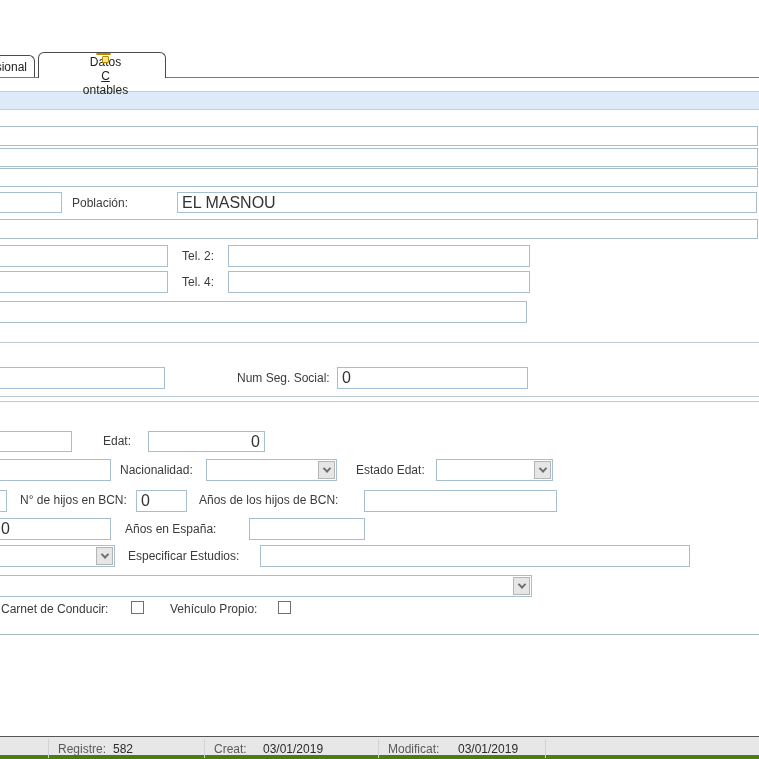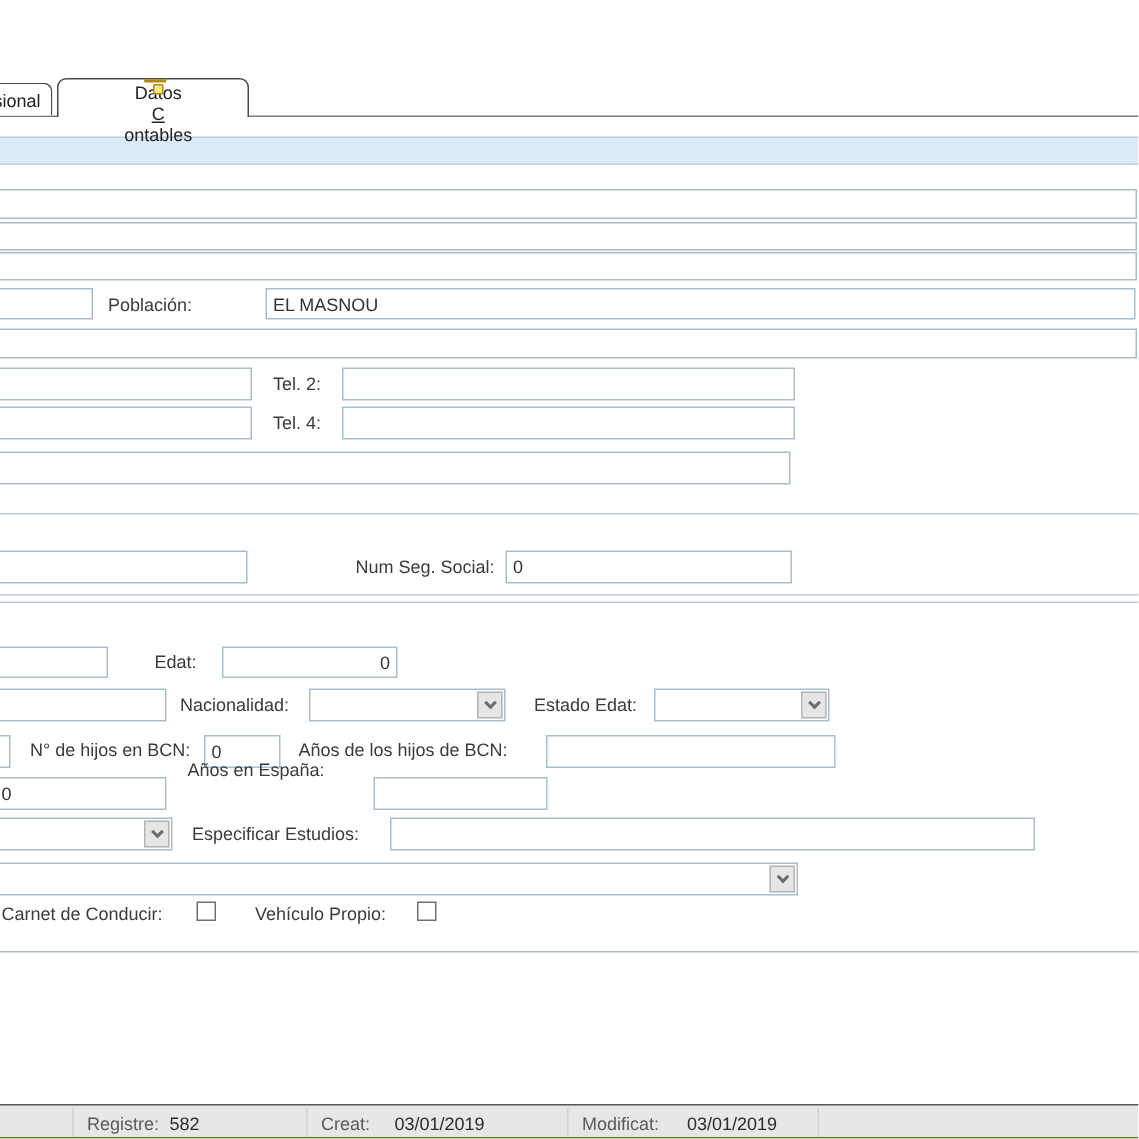--- a/index.html
+++ b/index.html
@@ -3,21 +3,21 @@
 <meta charset="utf-8">
 <style>
   * { margin:0; padding:0; box-sizing:border-box; }
   html,body { width:759px; height:759px; background:#ffffff; overflow:hidden;
               font-family:"Liberation Sans", sans-serif; }
   #screen { position:relative; width:759px; height:759px; background:#fff; }
 
   .lbl { position:absolute; font-size:12px; color:#3b3b3b; white-space:nowrap; }
 
   .inp { position:absolute; border:1px solid #a7becf; background:#fff;
-         font-family:"Liberation Sans", sans-serif; font-size:12px; color:#333;
+         font-family:"Liberation Sans", sans-serif; font-size:16px; color:#333;
          padding:0 4px; outline:none; border-radius:0; }
   .ta-right { text-align:right; }
 
   .hline { position:absolute; left:0; width:759px; height:1px; background:#b9cbd8; }
 
   
   .tab { position:absolute; background:#fff; border:1px solid #4a4a4a; border-bottom:none;
          border-radius:6px 6px 0 0; display:flex; align-items:center; font-size:12px;
          color:#222; z-index:3; }
   .tabstrip-line { position:absolute; left:0; top:77px; width:759px; height:1px;
@@ -36,21 +36,21 @@
                       background:#e6e6e6; border:1px solid #b5b5b5;
                       display:flex; align-items:center; justify-content:center; }
   .chevron { width:6px; height:6px; border-right:2px solid #6d6d6d;
              border-bottom:2px solid #6d6d6d; transform:rotate(45deg) translate(-1px,-1px); }
 
   .cbx { position:absolute; width:13px; height:13px; appearance:none; -webkit-appearance:none;
          border:1px solid #707070; background:#fff; outline:none; }
 
   
   .statusbar { position:absolute; left:0; top:736px; width:759px; height:23px;
-               background:#e7e7e7; border-top:1px solid #565656; border-bottom:1px solid #4d7c0f; }
+               background:#e7e7e7; border-top:1px solid #565656; border-bottom:4px solid #4d7c0f; }
   .statusbar .s-lbl { position:absolute; top:5px; font-size:12px; color:#5a5a5a; }
   .statusbar .s-val { position:absolute; top:5px; font-size:12px; color:#2b2b2b; }
   .statusbar .s-div { position:absolute; top:2px; width:1px; height:19px; background:#d2d2d2; }
 </style>
 </head>
 <body>
 
 <div id="screen">
 
   <div class="tabstrip-line"></div>
@@ -115,21 +115,21 @@
       </span>
   </div>
 
   <input class="inp" style="left: -30px; top: 490px; width: 37px; height: 22px;">
   <span class="lbl" style="left:20px; top:493px;">N° de hijos en BCN:</span>
   <input class="inp" style="left: 136px; top: 490px; width: 51px; height: 22px;" value="0">
   <span class="lbl" style="left:199px; top:493px;">Años de los hijos de BCN:</span>
   <input class="inp" style="left: 364px; top: 490px; width: 193px; height: 22px;">
 
   <input class="inp" style="left: -2px; top: 518px; width: 113px; height: 22px; padding: 0px 2px;" value="0">
-  <span class="lbl" style="left:125px; top:506px;text-align:center;">Años en España:</span>
+  <span class="lbl" style="left:125px; top:522px;text-align:center;">Años en España:</span>
   <input class="inp" style="left: 249px; top: 518px; width: 116px; height: 22px;">
 
   <div class="combo" style="left:-2px; top:545px; width:117px; height:22px;">
     <span class="arrow-btn">
         <span class="chevron"></span>
       </span>
   </div>
   <span class="lbl" style="left:128px; top:549px;">Especificar Estudios:</span>
   <input class="inp" style="left: 260px; top: 545px; width: 430px; height: 22px;">
 

